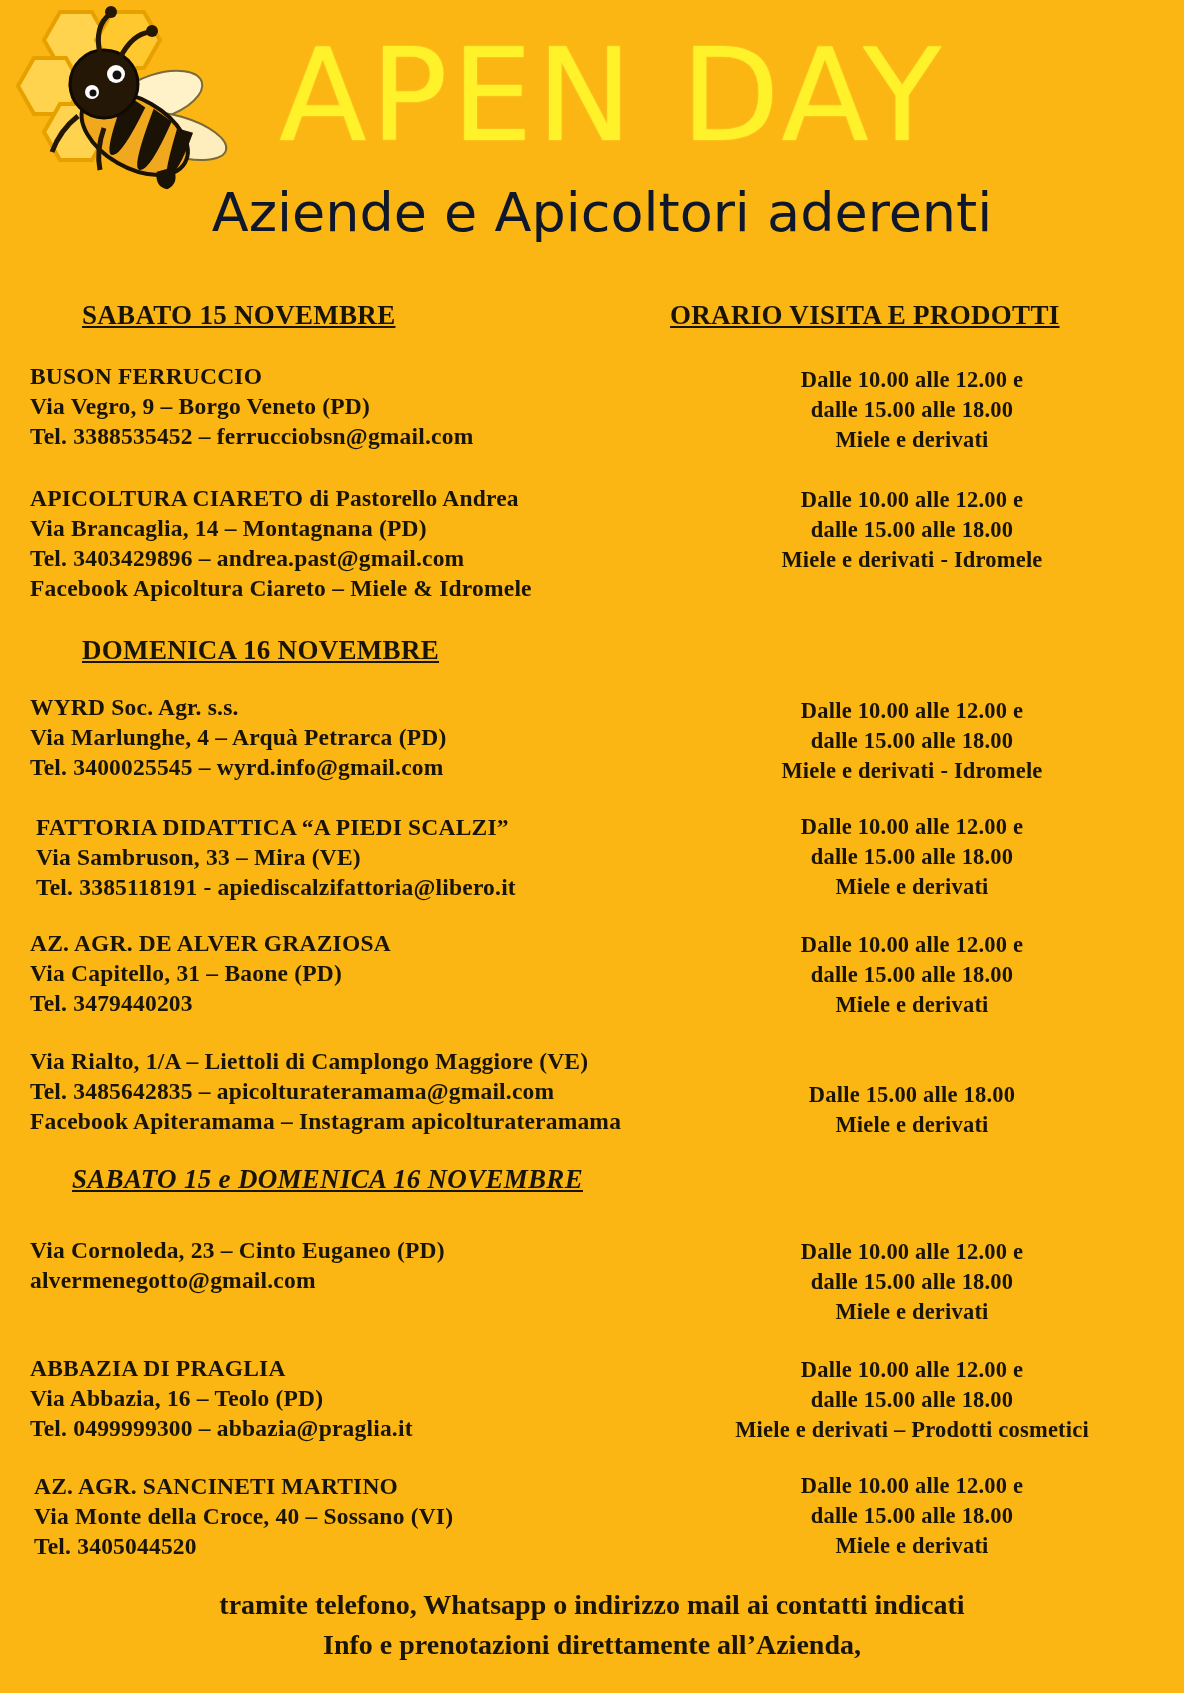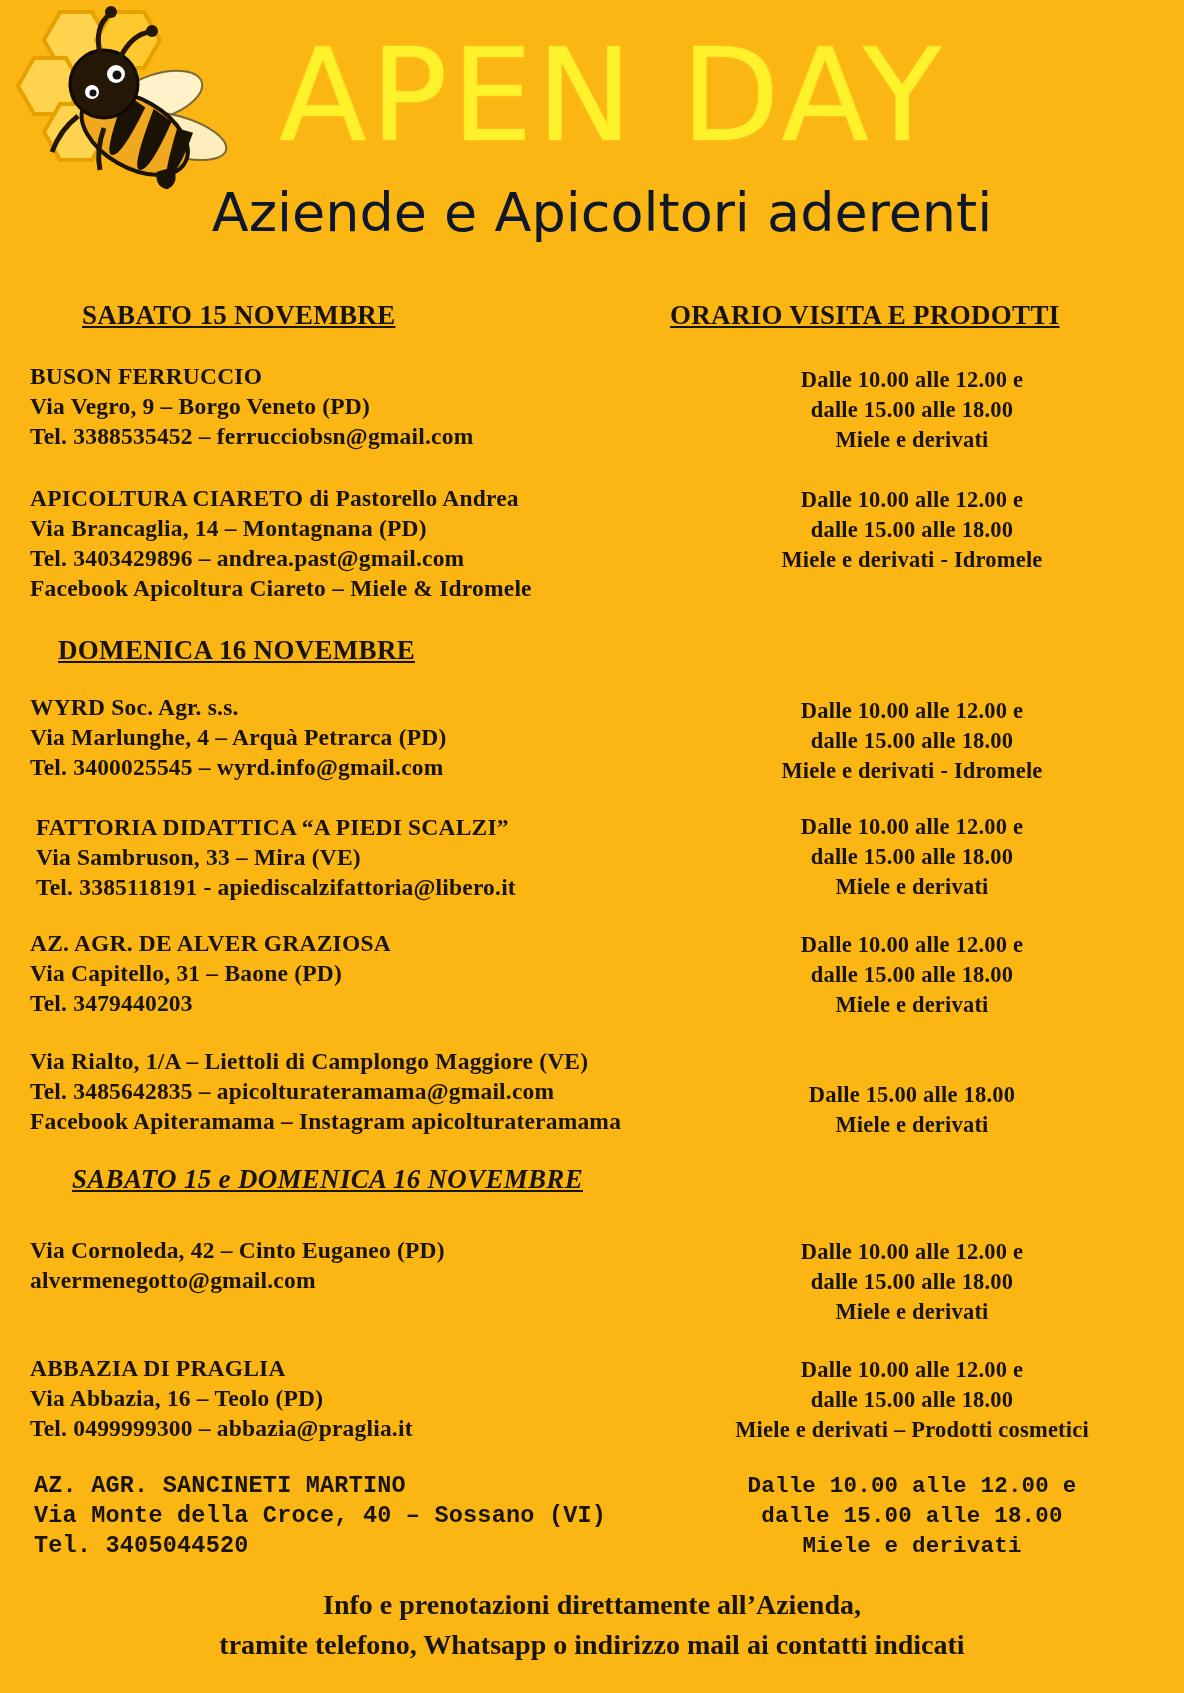--- a/index.html
+++ b/index.html
@@ -221,21 +221,21 @@
       </div>
       <div class="hours" style="padding-top:2px;">
         <div class="line">Dalle 10.00 alle 12.00 e</div>
         <div class="line">dalle 15.00 alle 18.00</div>
         <div class="line">Miele e derivati - Idromele</div>
       </div>
     </div>
   </div>
 
   <div class="section" style="margin-top:32px;">
-    <div class="day-heading" style="margin-left:28px;">DOMENICA 16 NOVEMBRE</div>
+    <div class="day-heading" style="margin-left:52px;">DOMENICA 16 NOVEMBRE</div>
 
     <div class="row" style="margin-top:26px;">
       <div class="entry">
         <div class="line">WYRD Soc. Agr. s.s.</div>
         <div class="line">Via Marlunghe, 4 – Arquà Petrarca (PD)</div>
         <div class="line">Tel. 3400025545 – wyrd.info@gmail.com</div>
       </div>
       <div class="hours" style="padding-top:4px;">
         <div class="line">Dalle 10.00 alle 12.00 e</div>
         <div class="line">dalle 15.00 alle 18.00</div>
@@ -280,21 +280,21 @@
         <div class="line">Miele e derivati</div>
       </div>
     </div>
   </div>
 
   <div class="section" style="margin-top:24px;">
     <div class="day-heading" style="margin-left:42px;font-style:italic;">SABATO 15 e DOMENICA 16 NOVEMBRE</div>
 
     <div class="row" style="margin-top:40px;">
       <div class="entry">
-        <div class="line">Via Cornoleda, 42 – Cinto Euganeo (PD)</div>
+        <div class="line">Via Cornoleda, 23 – Cinto Euganeo (PD)</div>
         <div class="line">alvermenegotto@gmail.com</div>
       </div>
       <div class="hours" style="padding-top:2px;">
         <div class="line">Dalle 10.00 alle 12.00 e</div>
         <div class="line">dalle 15.00 alle 18.00</div>
         <div class="line">Miele e derivati</div>
       </div>
     </div>
 
     <div class="row" style="margin-top:26px;">
@@ -303,31 +303,31 @@
         <div class="line">Via Abbazia, 16 – Teolo (PD)</div>
         <div class="line">Tel. 0499999300 – abbazia@praglia.it</div>
       </div>
       <div class="hours" style="padding-top:2px;">
         <div class="line">Dalle 10.00 alle 12.00 e</div>
         <div class="line">dalle 15.00 alle 18.00</div>
         <div class="line">Miele e derivati – Prodotti cosmetici</div>
       </div>
     </div>
 
-    <div class="row" style="margin-top:26px;font-family:Liberation Mono, monospace;">
+    <div class="row" style="margin-top:26px;">
       <div class="entry" style="padding-left:4px;">
         <div class="line">AZ. AGR. SANCINETI MARTINO</div>
         <div class="line">Via Monte della Croce, 40 – Sossano (VI)</div>
         <div class="line">Tel. 3405044520</div>
       </div>
       <div class="hours" style="padding-top:0px;">
         <div class="line">Dalle 10.00 alle 12.00 e</div>
         <div class="line">dalle 15.00 alle 18.00</div>
         <div class="line">Miele e derivati</div>
       </div>
     </div>
   </div>
 </div>
 
 <div class="footer">
+  <div class="line">tramite telefono, Whatsapp o indirizzo mail ai contatti indicati</div>
   <div class="line">Info e prenotazioni direttamente all’Azienda,</div>
-  <div class="line">tramite telefono, Whatsapp o indirizzo mail ai contatti indicati</div>
 </div>
 
 </body></html>

